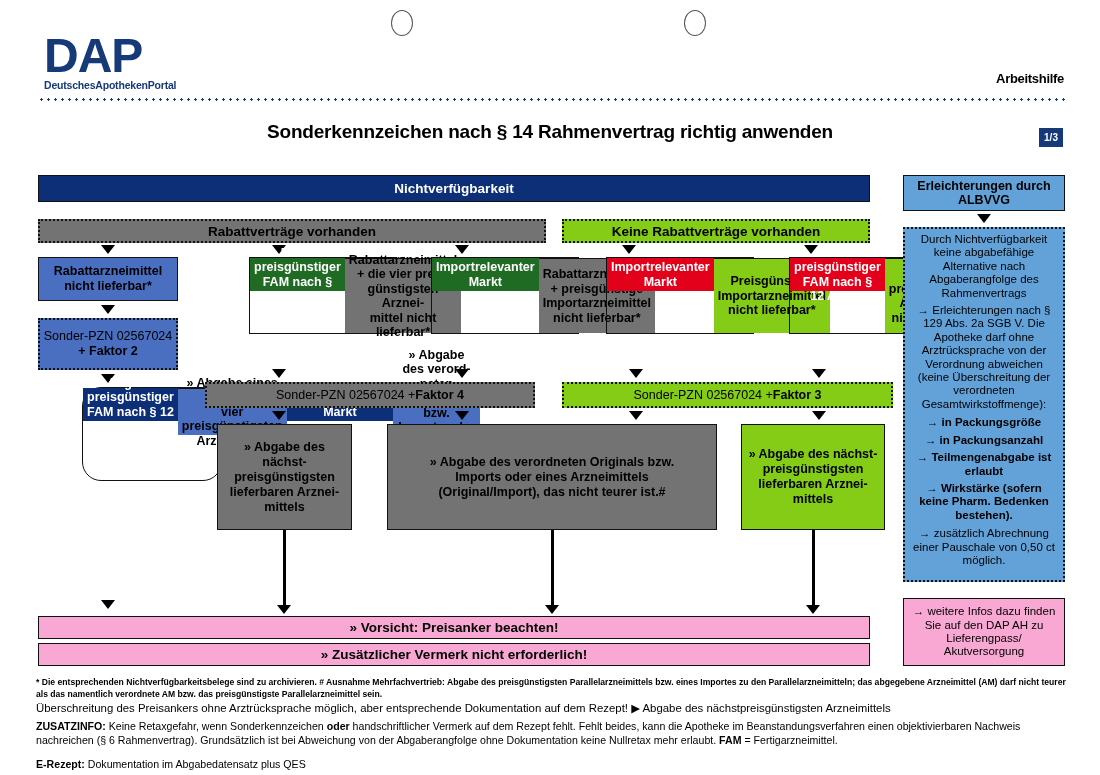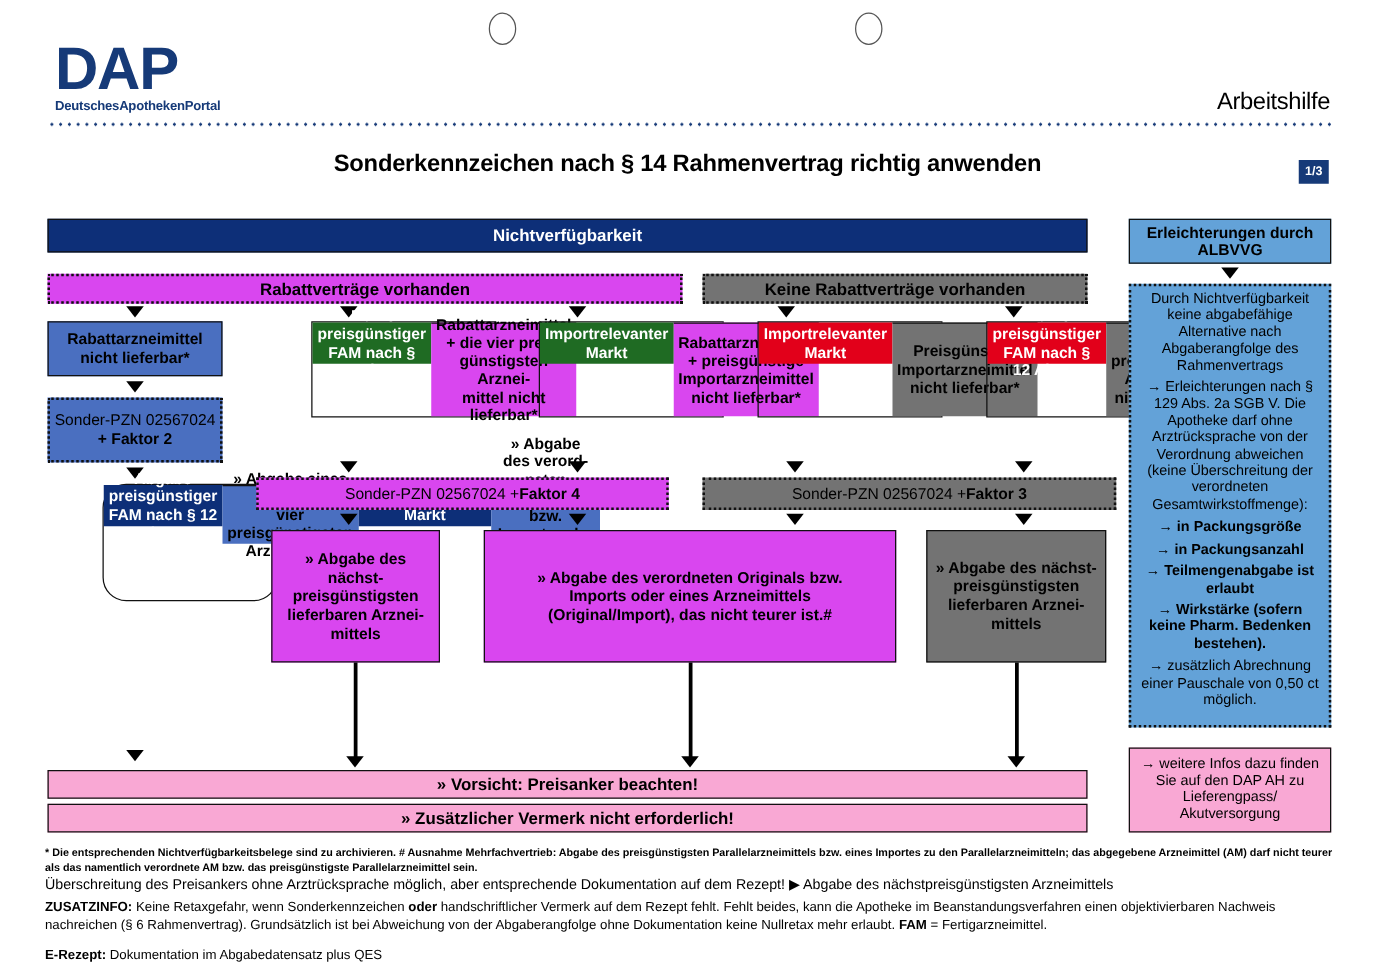--- a/index.html
+++ b/index.html
@@ -17,44 +17,44 @@
   #hole1 { left:391px; top:10px; }
   #hole2 { left:684px; top:10px; }
 
   .logo { position:absolute; left:44px; top:34px; width:230px; }
   .logo-word { font-family:Liberation Sans, sans-serif; font-weight:bold;
                font-size:48px; color:#163a78; letter-spacing:-1px; line-height:44px; }
   .logo-sub { font-size:10.5px; font-weight:bold; color:#163a78;
               letter-spacing:-0.2px; margin-top:1px; }
 
   .arbeitshilfe { position:absolute; right:36px; top:71px;
-                  font-size:19px; font-weight:normal; letter-spacing:-0.3px; }
+                  font-size:13px; font-weight:bold; letter-spacing:-0.3px; }
 
   .dotrule { position:absolute; left:38px; top:98px; width:1030px; height:3px;
              background-image:radial-gradient(circle, #163a78 0 1.1px, transparent 1.3px);
              background-size:7px 3px; background-repeat:repeat-x; }
 
   .maintitle { position:absolute; left:0; right:0; top:121px; text-align:center;
                font-size:19px; font-weight:bold; letter-spacing:-0.2px; }
   .pagebadge { position:absolute; right:37px; top:128px; width:24px; height:19px;
                background:#163a78; color:#fff; font-size:10px; font-weight:bold;
                display:flex; align-items:center; justify-content:center; }
 
   
   .box { position:absolute; border:1.8px solid #111; display:flex; flex-direction:column;
          align-items:center; justify-content:center; text-align:center; }
   .dbox { position:absolute; border:2.6px dotted #111; display:flex; flex-direction:column;
           align-items:center; justify-content:center; text-align:center; }
 
   .c-navy   { background:#0d2f78; color:#fff; }
   .c-blue   { background:#4a6fc0; color:#000; }
   .c-ltblue { background:#63a2d8; color:#000; }
-  .c-green  { background:#d946ef; color:#000; }
+  .c-green  { background:#737373; color:#000; }
   .c-dgreen { background:#1f6b23; color:#fff; }
-  .c-red    { background:#737373; color:#000; }
+  .c-red    { background:#84cc16; color:#000; }
   .c-dred   { background:#e2001a; color:#fff; }
   .c-white  { background:#f9a8d4; color:#000; }
 
   .hd { font-weight:bold; font-size:12.5px; line-height:14.5px; }
   .bd { font-weight:bold; font-size:12.5px; line-height:15px; padding:3px 5px; }
   .reg { font-weight:normal; font-size:12.5px; line-height:15px; }
   .banner { font-weight:bold; font-size:13.5px; }
 
   .stack { position:absolute; border:1.8px solid #111; display:flex; flex-direction:row;margin-left:44px; }
   .stack > div { display:flex; align-items:center; justify-content:center;

